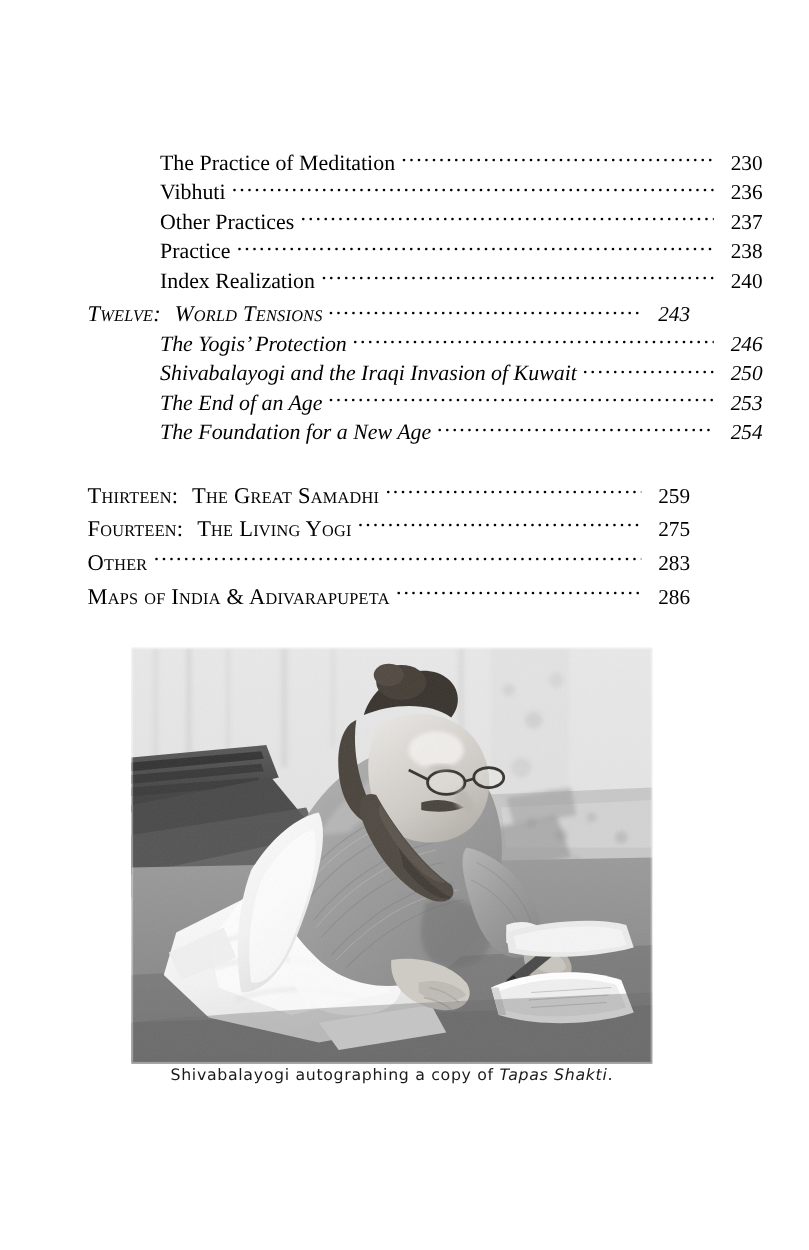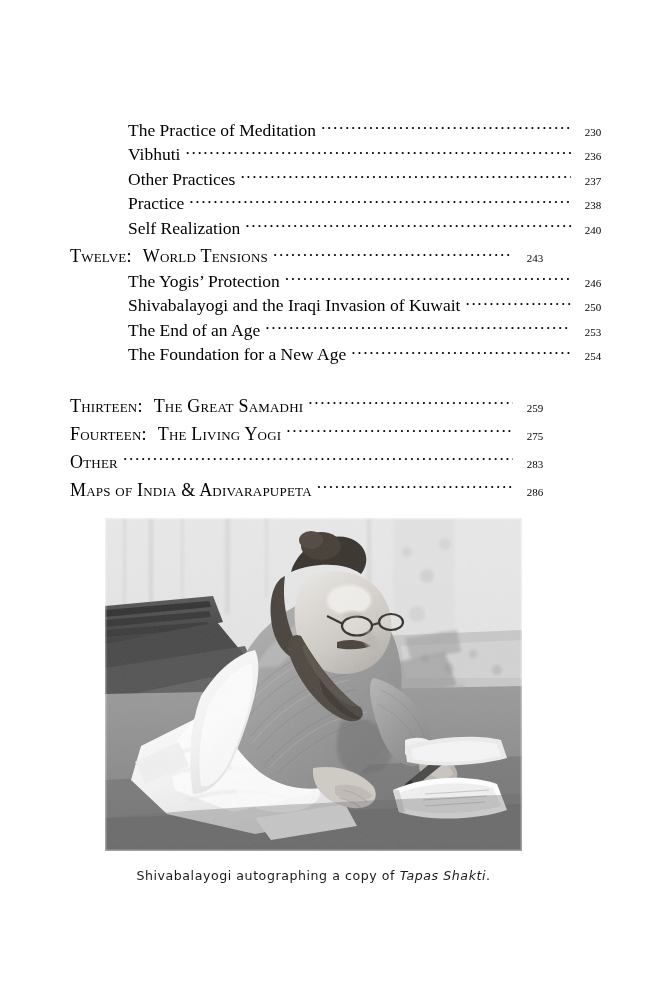--- a/index.html
+++ b/index.html
@@ -18,21 +18,21 @@
 
   
   .toc {
     position: absolute;
     left: 70px;
     top: 118px;
     width: 482px;
   }
 
   .toc-group { }
-  .toc-group.gap-chapter { margin-top: 4px; }
+  .toc-group.gap-chapter { margin-top: 4px; font-style: italic; }
   .toc-group.gap-trailing { margin-top: 26px; }
 
   .toc-row {
     display: flex;
     align-items: baseline;
     width: 100%;
     line-height: 22px;
     font-size: 17.5px;
     white-space: nowrap;
   }
@@ -76,22 +76,22 @@
     color: #000;
     position: absolute;
     left: 0;
     bottom: 0.06em;
     white-space: nowrap;
   }
 
   .page-num {
     flex: 0 0 auto;
     width: 34px;
-    text-align: center;
-    font-size: 11px;
+    text-align: right;
+    font-size: 17px;
     padding-left: 5px;
   }
 
   
   .entry-title, .chap-title { padding-right: 5px; }
 
   
   .figure {
     position: absolute;
     left: 105px;
@@ -102,21 +102,21 @@
     width: 417px;
     height: 333px;
     display: block;
     background: #f2f2f2;
     position: relative;
     overflow: hidden;
   }
   .photo svg { display: block; width: 100%; height: 100%; }
 
   .caption {
-    margin-top: 17px;
+    margin-top: 1px;
     text-align: center;
     font-family: "DejaVu Sans", "Liberation Sans", sans-serif;
     font-size: 12.6px;
     letter-spacing: 0.55px;
     color: #1a1a1a;
     line-height: 16px;
   }
   .caption .ital { font-style: italic; }
 </style>
 </head>
@@ -138,21 +138,21 @@
         <span class="entry-title">Other Practices</span>
         <span class="leader"></span>
         <span class="page-num">237</span>
       </div>
       <div class="toc-row sub">
         <span class="entry-title">Practice</span>
         <span class="leader"></span>
         <span class="page-num">238</span>
       </div>
       <div class="toc-row sub">
-        <span class="entry-title">Self Realization</span>
+        <span class="entry-title">Index Realization</span>
         <span class="leader"></span>
         <span class="page-num">240</span>
       </div>
     </div>
     <div class="toc-group gap-chapter">
       <div class="toc-row">
         <span class="chap-label">Twelve:</span>
         <span class="chap-title">World Tensions</span>
         <span class="leader"></span>
         <span class="page-num">243</span>

